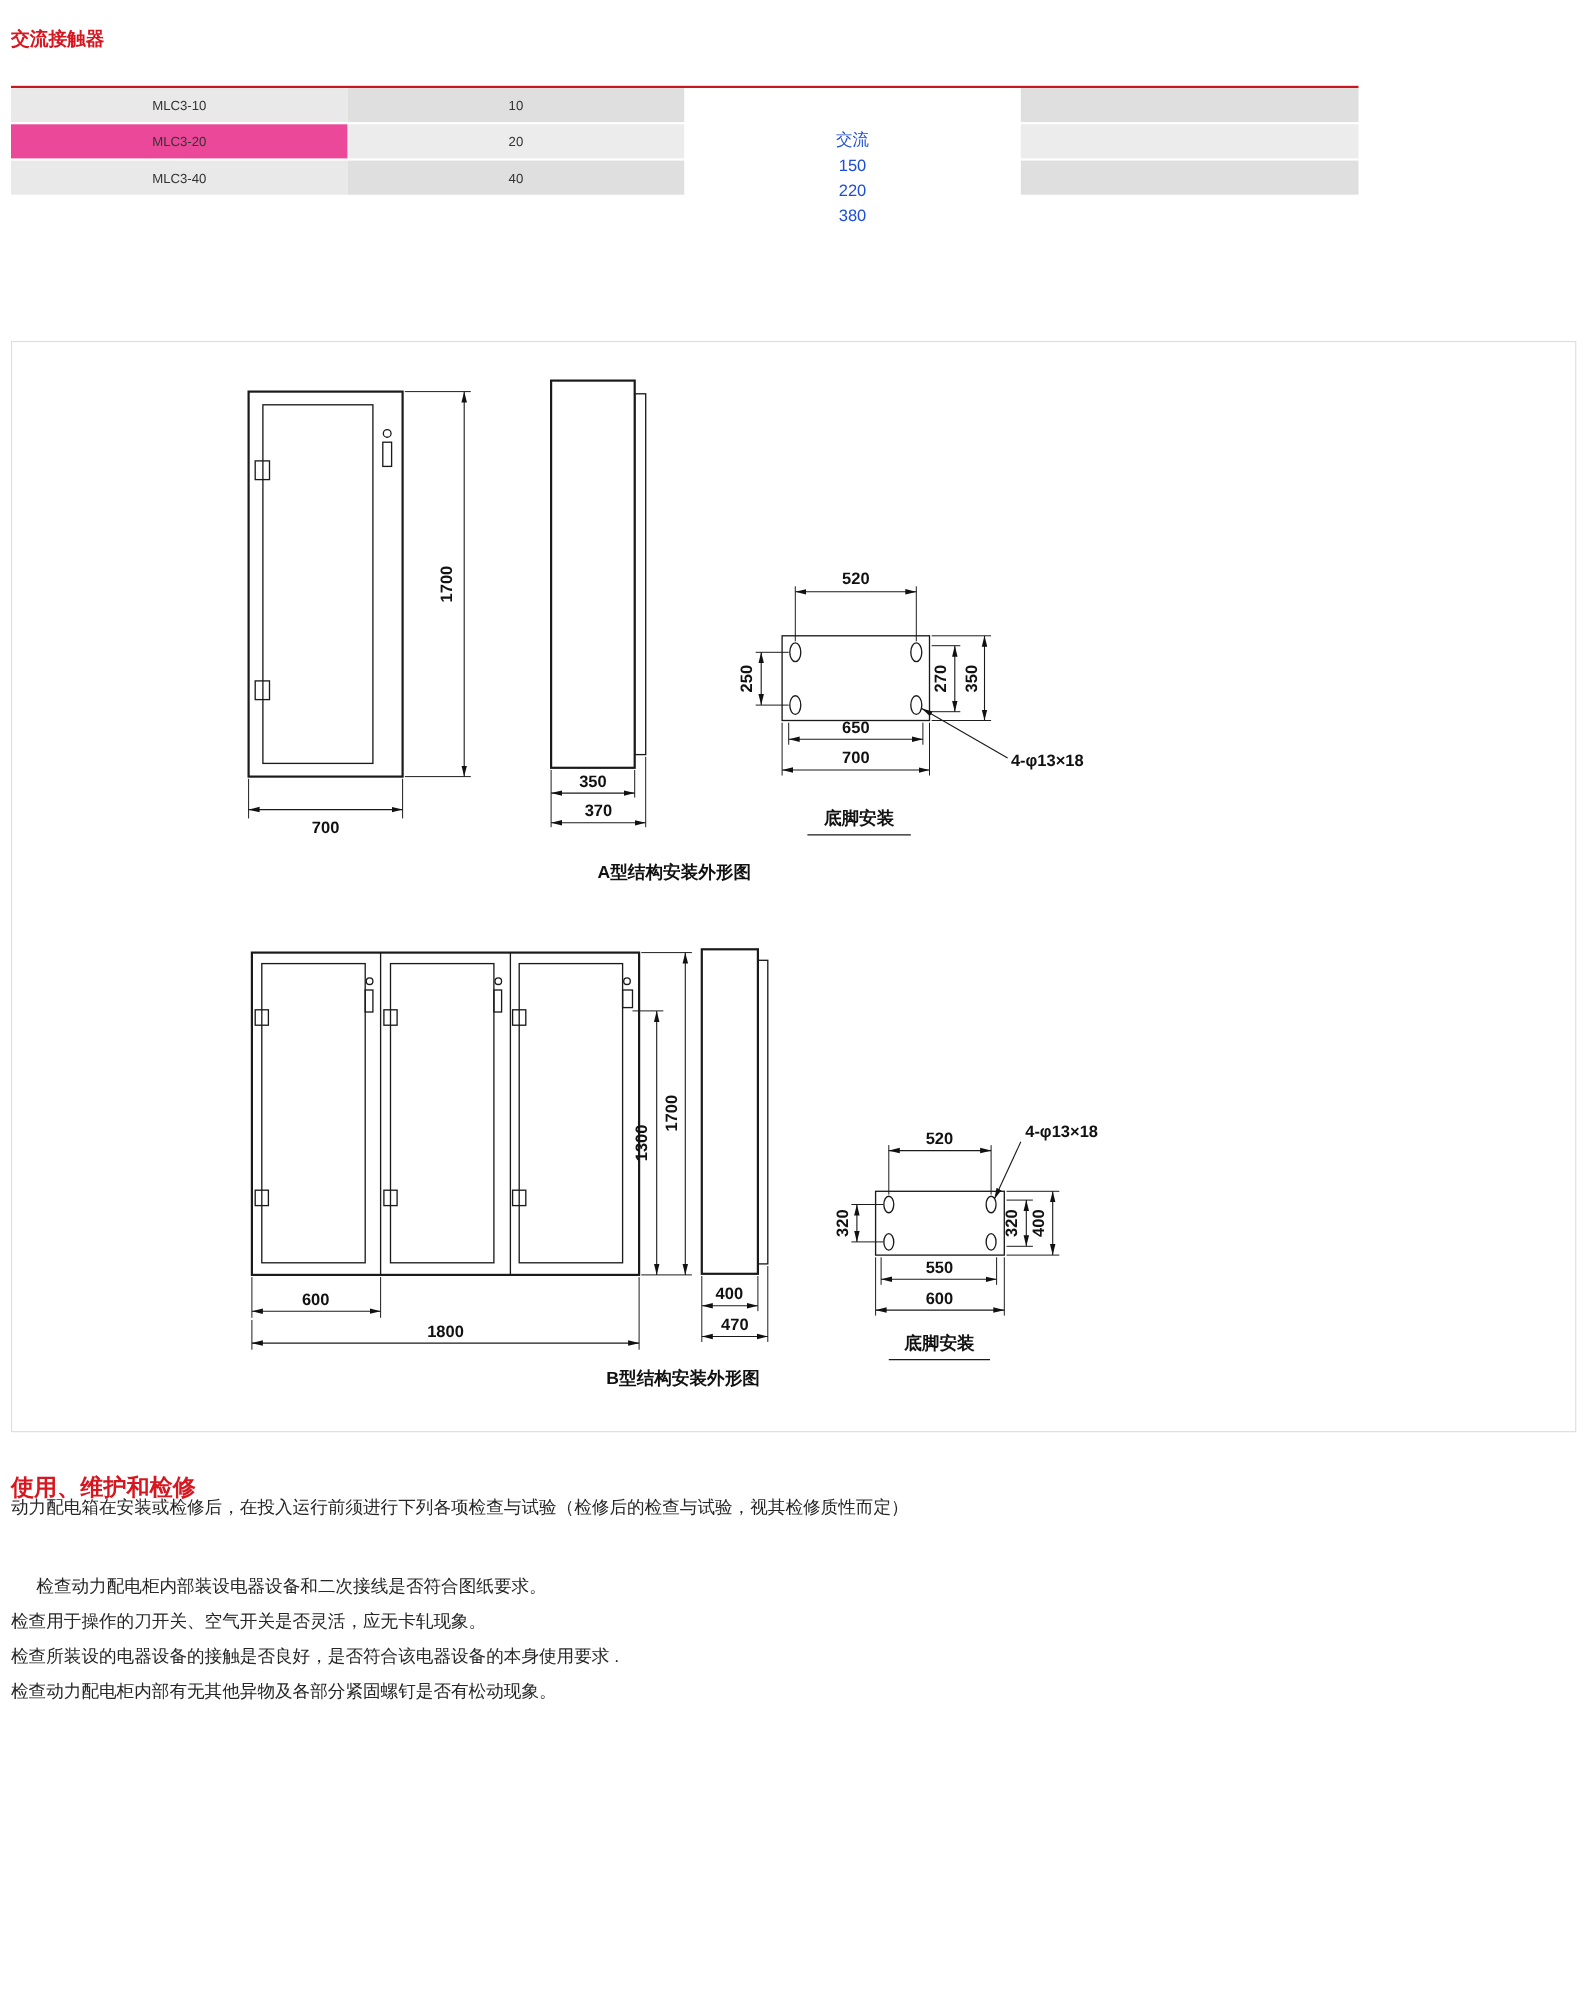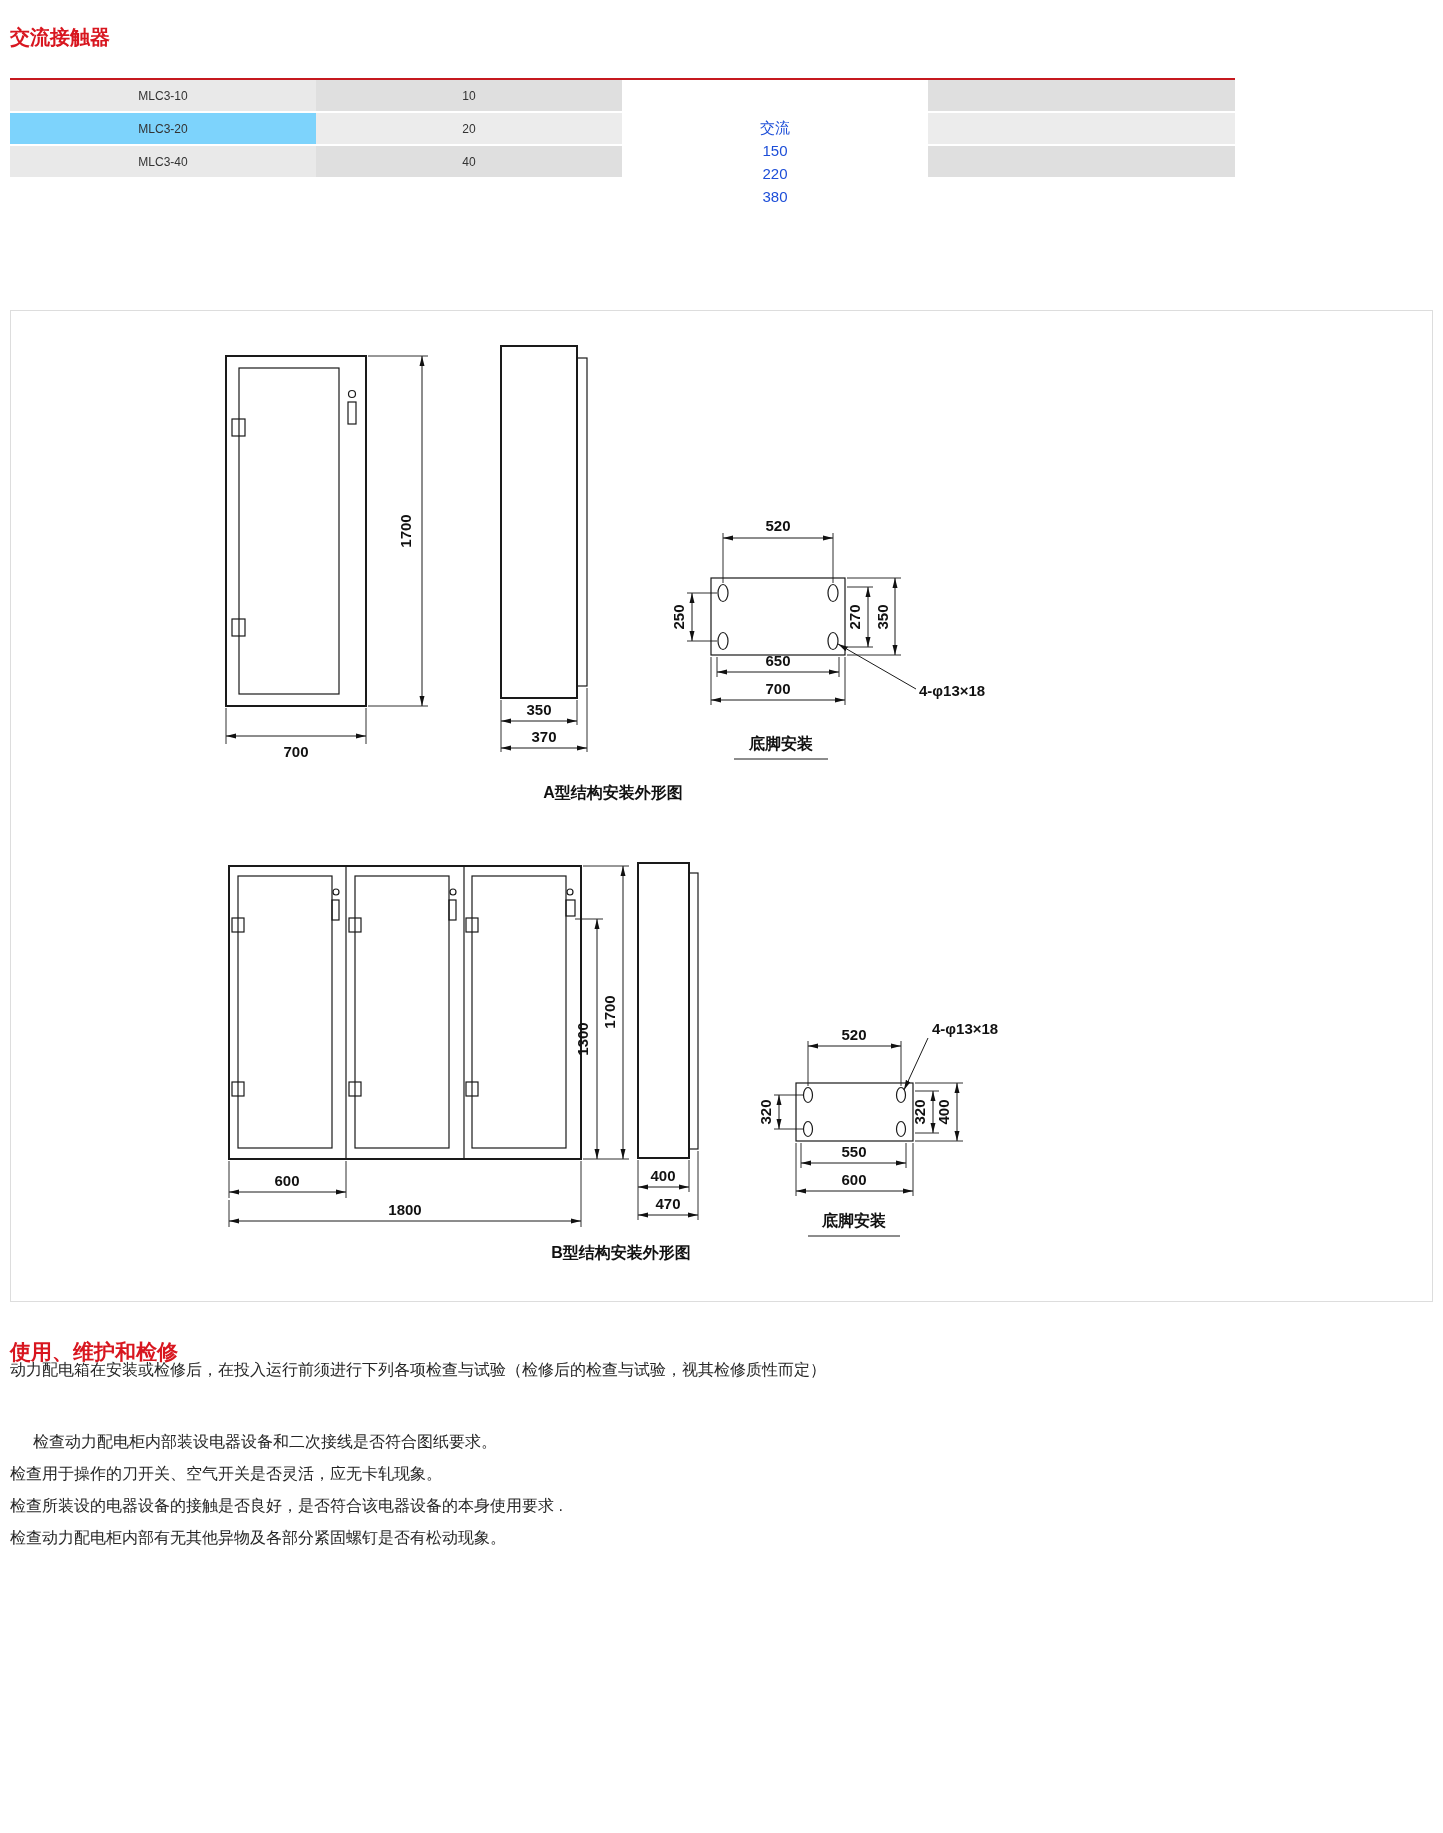--- a/index.html
+++ b/index.html
@@ -7,40 +7,40 @@
     position:relative;
     width:1443px;height:1833px;
     background:#fff;
     font-family:"Liberation Sans","DejaVu Sans",sans-serif;
     color:#222;
     overflow:hidden;
   }
   
   .sec-title{
     position:absolute;left:10px;top:24px;margin:0;
-    font-size:20px;font-weight:bold;color:#d8161f;
+    font-size:17px;font-weight:bold;color:#d8161f;
   }
   .sec-title2{
     position:absolute;left:10px;top:1338px;margin:0;
     font-size:21px;font-weight:bold;color:#d8161f;
   }
   
   .spec-table{position:absolute;left:10px;top:78px;width:1225px;}
   .t-rule{height:2px;background:#c6191f;}
   .t-head{display:flex;height:35px;align-items:center;background:#fff;}
   .th{width:306px;text-align:center;font-size:15px;font-weight:bold;color:#111;}
   .th:last-child{width:307px;}
   .t-body{position:relative;}
   .tr{display:flex;height:31px;margin-bottom:2px;}
   .td{width:306px;display:flex;align-items:center;justify-content:center;
       font-size:12px;color:#333;}
   .td.c4{width:307px;}
   .tr.odd .c1{background:#e9e9e9;}
   .tr.odd .c2,.tr.odd .c4{background:#dfdfdf;}
-  .tr.even .c1{background:#7dd3fc;}
+  .tr.even .c1{background:#ec4899;}
   .tr.even .c2,.tr.even .c4{background:#ececec;}
   .c3{background:transparent;}
   .voltage-merged{
     position:absolute;left:612px;top:0;width:306px;height:163px;
     display:flex;flex-direction:column;align-items:center;justify-content:center;
     font-size:15px;color:#1d4ed8;line-height:23px;
   }
   
   .drawings{
     position:absolute;left:10px;top:310px;width:1421px;height:990px;

